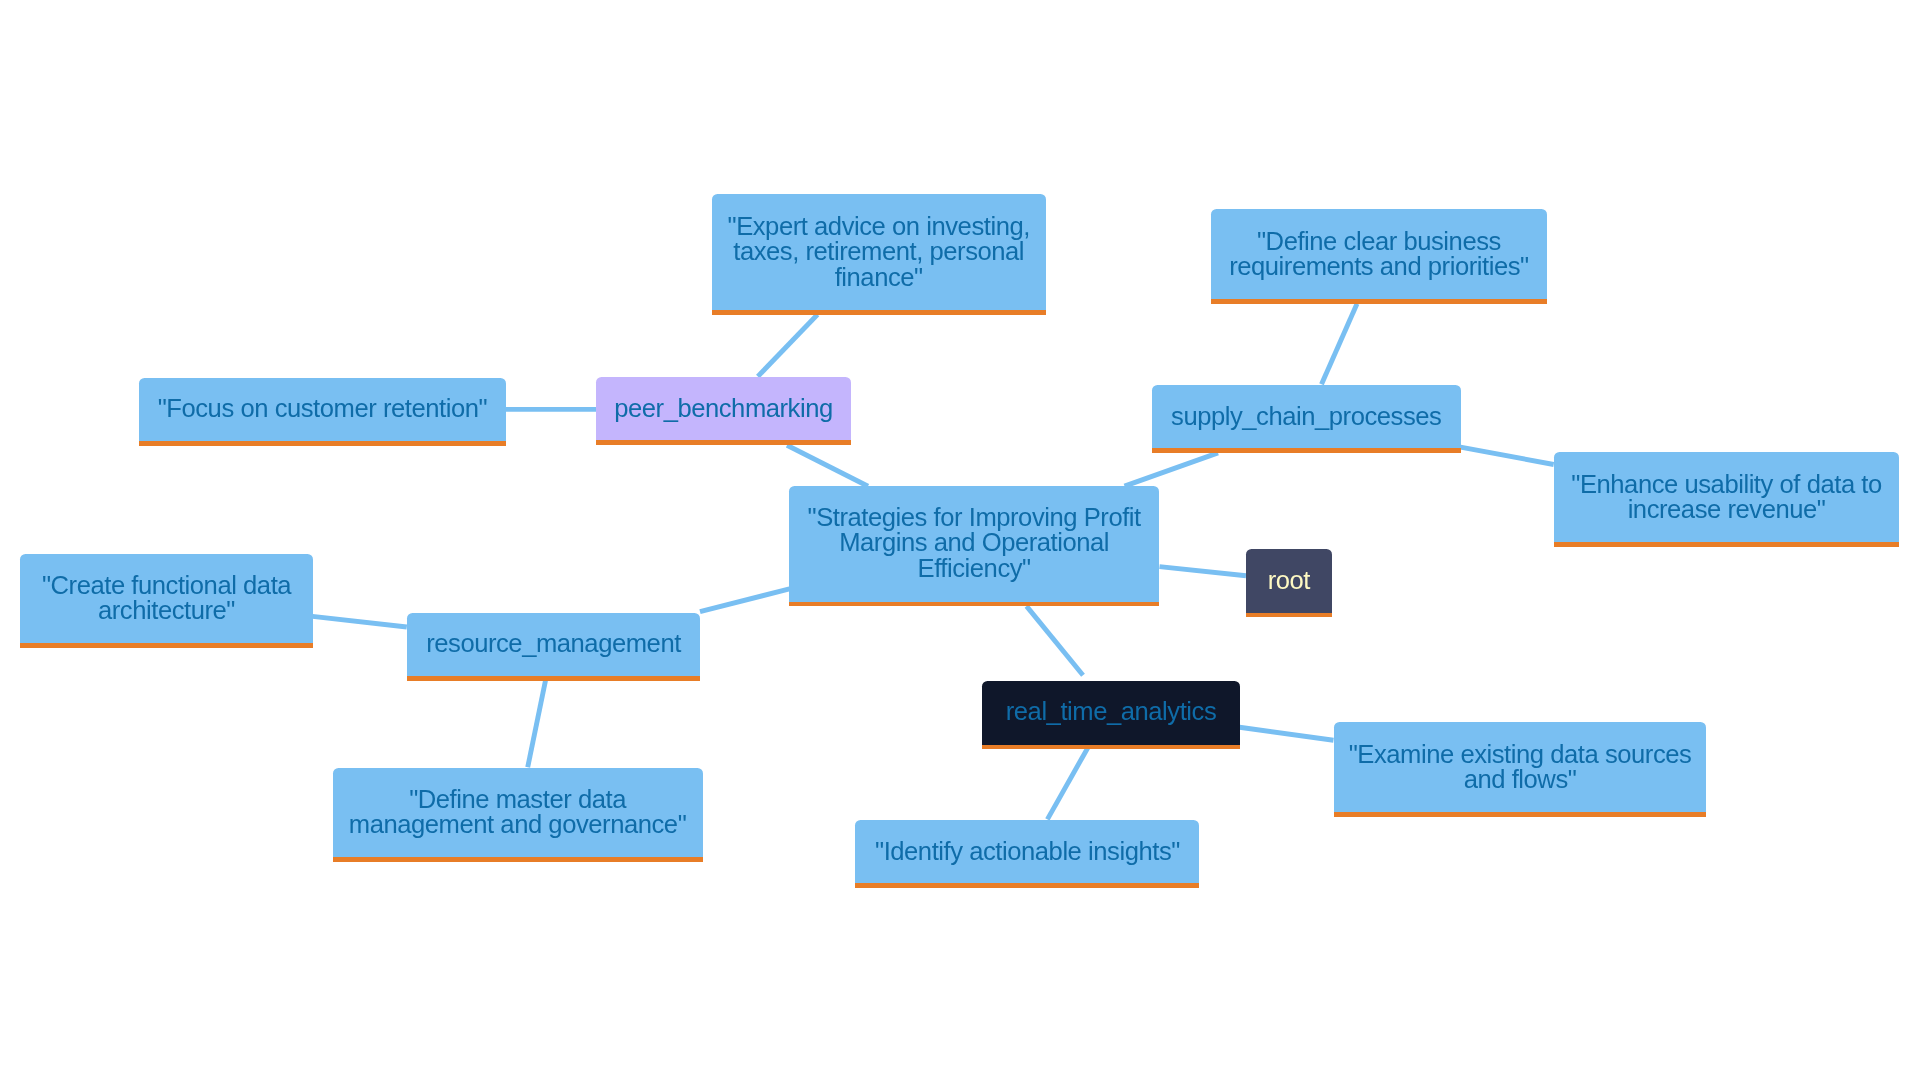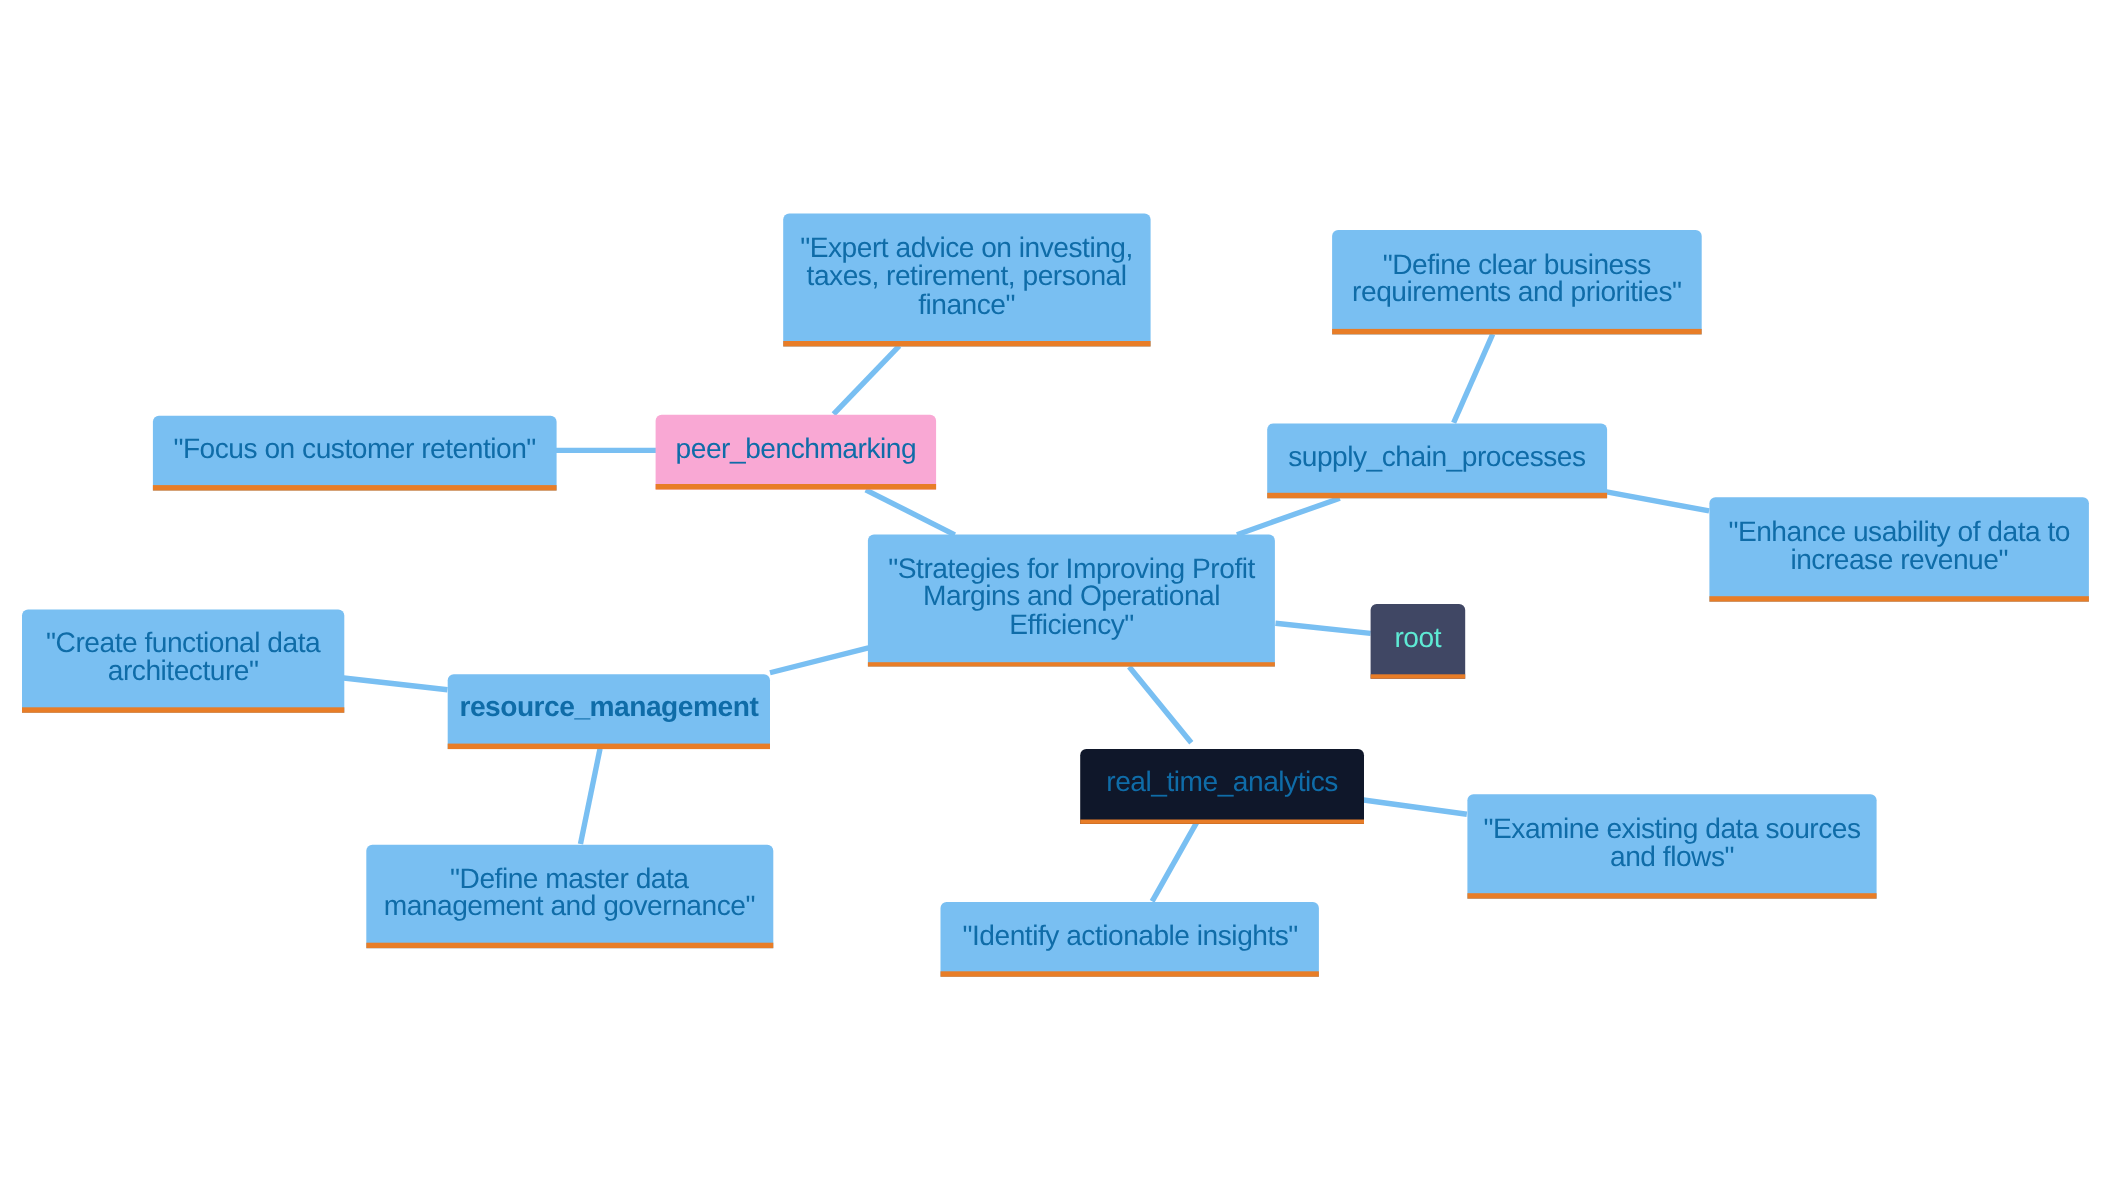--- a/index.html
+++ b/index.html
@@ -55,21 +55,21 @@
     <span class="label" style="color: rgb(15, 108, 168);">"Define clear business
 requirements and priorities"</span>
     <div class="accent" style="background: rgb(232, 125, 39);"></div>
   </div>
 
   <div class="node" style="left: 139px; top: 377.8px; width: 366.8px; height: 68.2px; background: rgb(121, 191, 242);">
     <span class="label" style="color: rgb(15, 108, 168); transform: translateY(-1px);">"Focus on customer retention"</span>
     <div class="accent" style="background: rgb(232, 125, 39);"></div>
   </div>
 
-  <div class="node" style="left: 596px; top: 376.7px; width: 255px; height: 68.4px; background: #f9a8d4;">
+  <div class="node" style="left: 596px; top: 376.7px; width: 255px; height: 68.4px; background: #c4b5fd;">
     <span class="label" style="color: rgb(15, 108, 168);">peer_benchmarking</span>
     <div class="accent" style="background: rgb(232, 125, 39);"></div>
   </div>
 
   <div class="node" style="left: 1152px; top: 384.7px; width: 308.5px; height: 68.4px; background: rgb(121, 191, 242);">
     <span class="label" style="color: rgb(15, 108, 168); text-align: center;">supply_chain_processes</span>
     <div class="accent" style="background: rgb(232, 125, 39);"></div>
   </div>
 
   <div class="node" style="left: 1553.7px; top: 452.4px; width: 345.7px; height: 94.4px; background: rgb(121, 191, 242);">
@@ -79,32 +79,32 @@
   </div>
 
   <div class="node" style="left: 789.3px; top: 486.3px; width: 369.7px; height: 120.1px; background: rgb(121, 191, 242);">
     <span class="label" style="color: rgb(15, 108, 168); transform: translateY(-1px);">"Strategies for Improving Profit
 Margins and Operational
 Efficiency"</span>
     <div class="accent" style="background: rgb(232, 125, 39);"></div>
   </div>
 
   <div class="node is-root" style="left: 1246px; top: 548.8px; width: 85.7px; height: 68.6px; background: rgb(64, 71, 100);">
-    <span class="label" style="color: #5eead4;">root</span>
+    <span class="label" style="color: #fef9c3;">root</span>
     <div class="accent" style="background: rgb(232, 125, 39);"></div>
   </div>
 
   <div class="node" style="left: 20px; top: 553.8px; width: 293px; height: 94.1px; background: rgb(121, 191, 242);">
     <span class="label" style="color: rgb(15, 108, 168);">"Create functional data
 architecture"</span>
     <div class="accent" style="background: rgb(232, 125, 39);"></div>
   </div>
 
   <div class="node" style="left: 407px; top: 612.6px; width: 293px; height: 68.1px; background: rgb(121, 191, 242);">
-    <span class="label" style="color: rgb(15, 108, 168); transform: translateY(-1px); font-weight: bold;">resource_management</span>
+    <span class="label" style="color: rgb(15, 108, 168); transform: translateY(-1px);">resource_management</span>
     <div class="accent" style="background: rgb(232, 125, 39);"></div>
   </div>
 
   <div class="node" style="left: 982px; top: 681px; width: 258px; height: 68.3px; background: #0f172a;">
     <span class="label" style="color: rgb(15, 108, 168); transform: translateY(-1px);">real_time_analytics</span>
     <div class="accent" style="background: rgb(232, 125, 39);"></div>
   </div>
 
   <div class="node" style="left: 1333.6px; top: 722.4px; width: 372.9px; height: 94.5px; background: rgb(121, 191, 242);">
     <span class="label" style="color: rgb(15, 108, 168);">"Examine existing data sources

